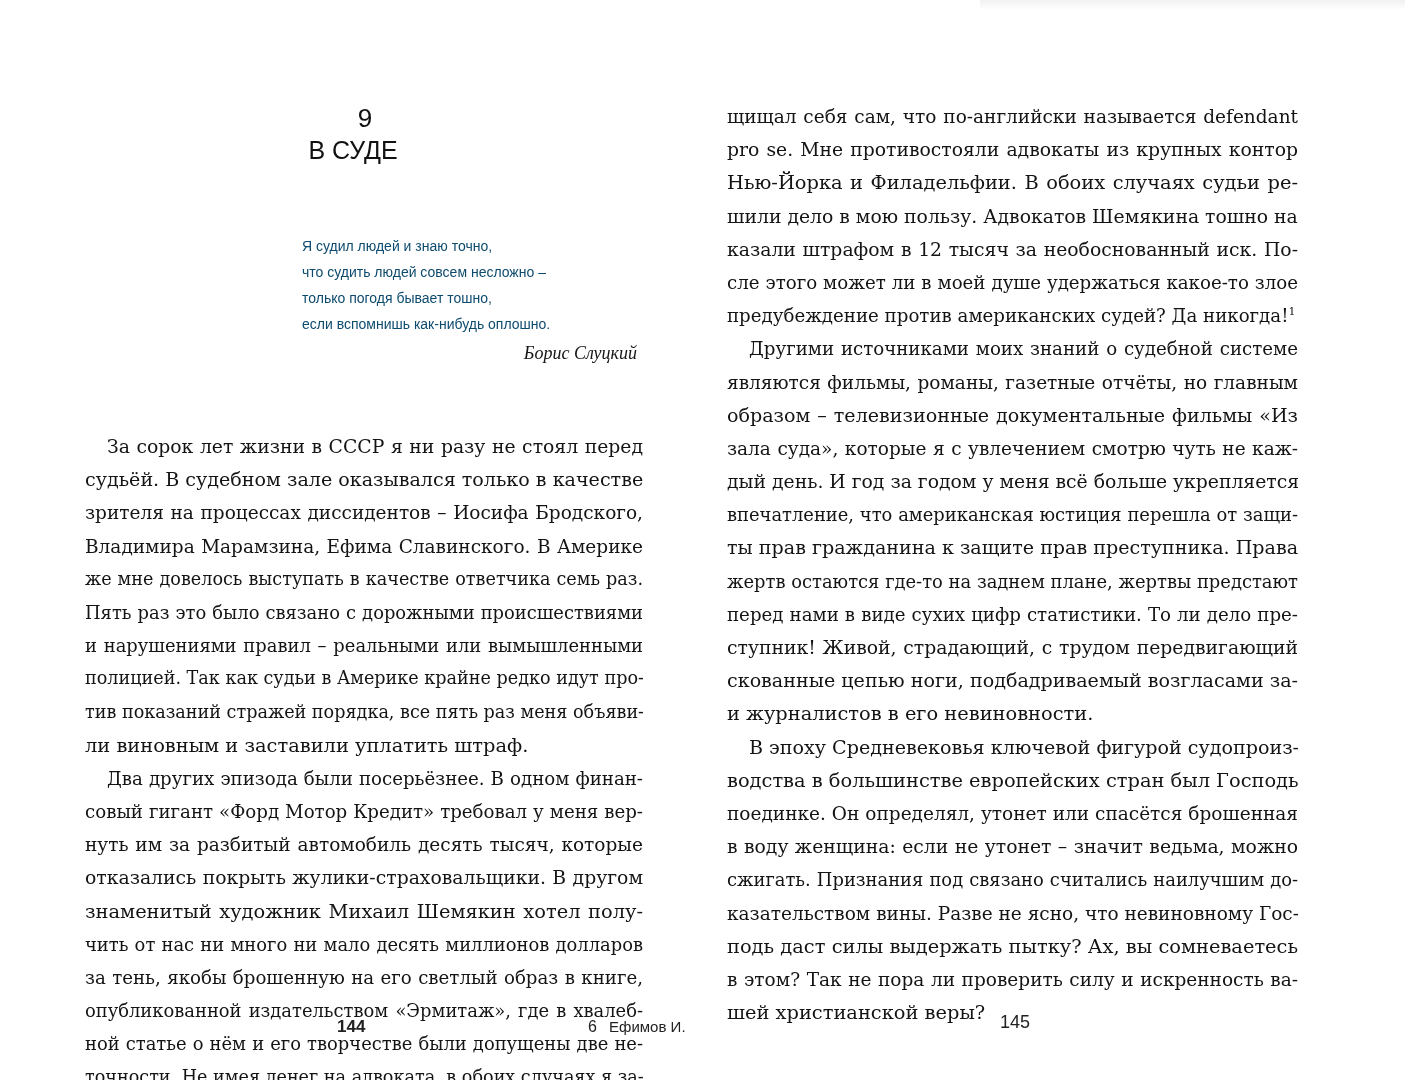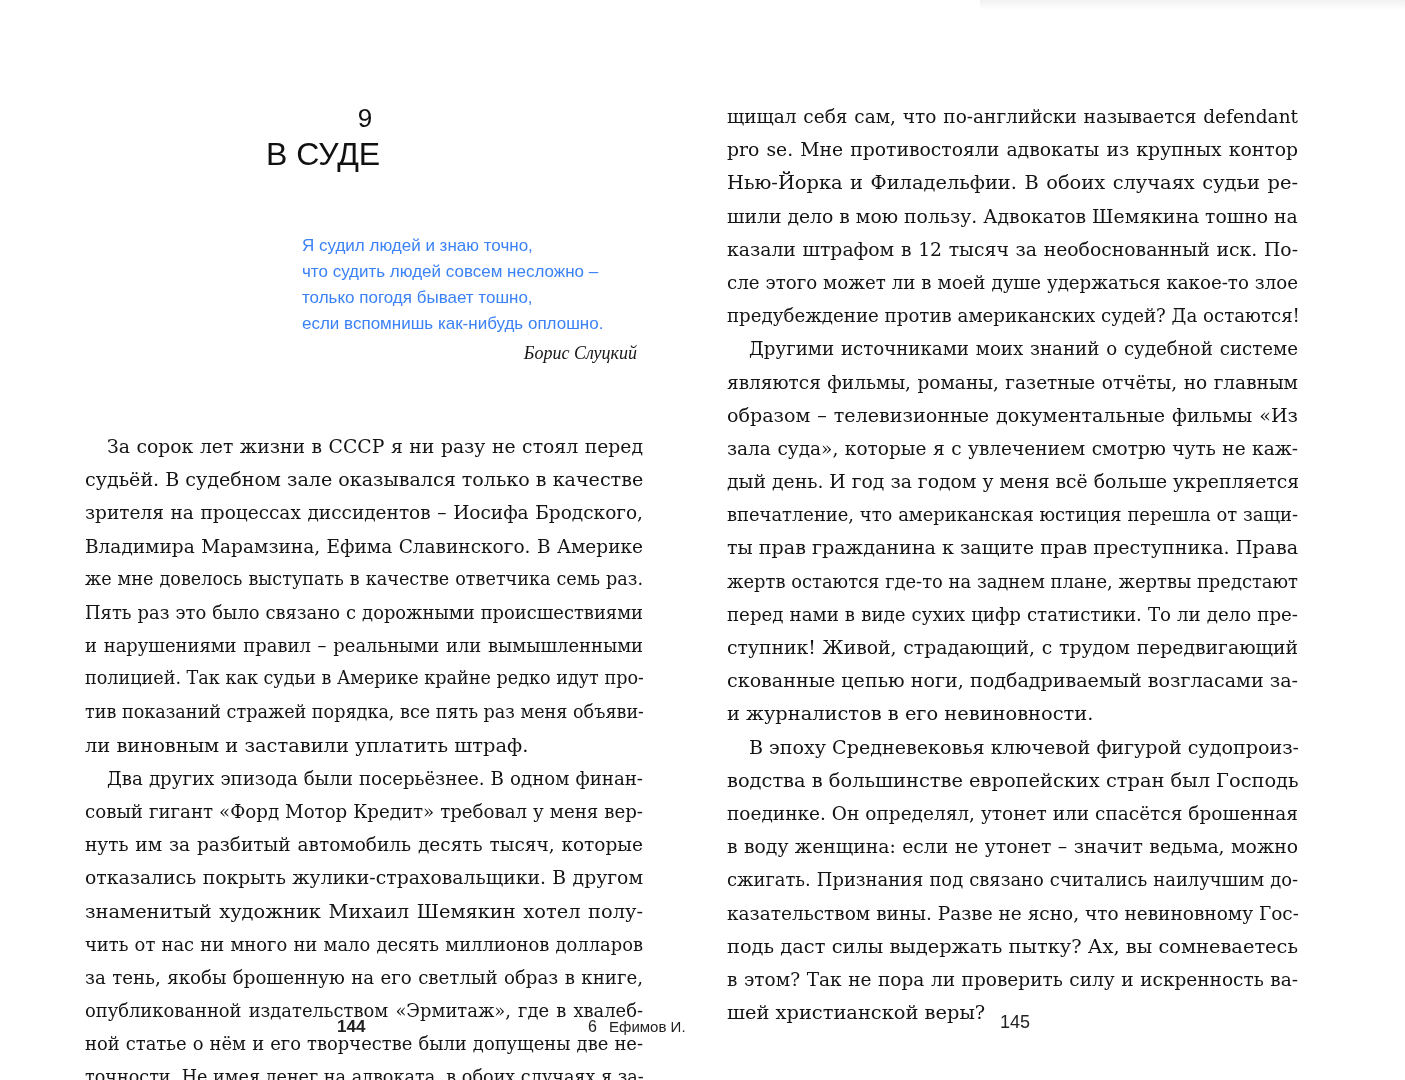--- a/index.html
+++ b/index.html
@@ -12,26 +12,26 @@
   .page-right { left: 700px; width: 705px; }
   .top-strip {
     position: absolute; left: 980px; top: 0; width: 425px; height: 10px;
     background: linear-gradient(to bottom, #f1f1f1, #ffffff);
   }
   .chapter-number {
     position: absolute; left: 300px; top: 103px; width: 130px; text-align: center;
     font-family: "Liberation Sans", sans-serif; font-size: 26px; color: #111;
   }
   .chapter-title {
-    position: absolute; left: 266px; top: 136px; width: 190px; text-align: left;
-    font-family: "Liberation Sans", sans-serif; font-size: 32px; letter-spacing: 0px; color: #111;
+    position: absolute; left: 258px; top: 136px; width: 190px; text-align: center;
+    font-family: "Liberation Sans", sans-serif; font-size: 25px; letter-spacing: 0px; color: #111;
   }
   .epigraph { position: absolute; left: 302px; top: 233px; width: 335px; }
   .epigraph-line {
-    font-family: "Liberation Sans", sans-serif; font-size: 17px; line-height: 26px; white-space: nowrap; color: #3b82f6;
+    font-family: "Liberation Sans", sans-serif; font-size: 14px; line-height: 26px; white-space: nowrap; color: #0c4a6e;
   }
   .epigraph-author {
     font-family: "Liberation Serif", serif; font-style: italic; font-size: 18px;
     text-align: right; margin-top: 6px; color: #161616;
   }
   .body-text { position: absolute; }
   .left-body { left: 85px; top: 430px; width: 558px; }
   .right-body { left: 27px; top: 100px; width: 571px; }
   .line {
     height: 33.2px; line-height: 33.2px; font-size: 19.4px; white-space: nowrap;
@@ -99,21 +99,21 @@
 </div>
 
 <section class="page page-right">
   <div class="body-text right-body" id="right-body">
       <div class="line" style="font-size: 18.5px;"><span style="display: inline;">щищал себя сам, что по-английски называется defendant</span></div>
       <div class="line" style="font-size: 18.8px;"><span style="display: inline;">pro se. Мне противостояли адвокаты из крупных контор</span></div>
       <div class="line"><span style="display: inline;">Нью-Йорка и Филадельфии. В обоих случаях судьи ре-</span></div>
       <div class="line" style="font-size: 18.8px;"><span style="display: inline;">шили дело в мою пользу. Адвокатов Шемякина тошно на-</span></div>
       <div class="line" style="font-size: 18.8px;"><span style="display: inline;">казали штрафом в 12 тысяч за необоснованный иск. По-</span></div>
       <div class="line" style="font-size: 18.2px;"><span style="display: inline;">сле этого может ли в моей душе удержаться какое-то злое</span></div>
-      <div class="line last" style="font-size: 18.2px;"><span style="display: inline;">предубеждение против американских судей? Да остаются!</span><sup>1</sup></div>
+      <div class="line last" style="font-size: 18.2px;"><span style="display: inline;">предубеждение против американских судей? Да никогда!</span><sup>1</sup></div>
       <div class="line indent" style="font-size: 18.2px;"><span style="display: inline;">Другими источниками моих знаний о судебной системе</span></div>
       <div class="line" style="font-size: 18.5px;"><span style="display: inline;">являются фильмы, романы, газетные отчёты, но главным</span></div>
       <div class="line" style="font-size: 19.1px;"><span style="display: inline;">образом – телевизионные документальные фильмы «Из</span></div>
       <div class="line" style="font-size: 18.5px;"><span style="display: inline;">зала суда», которые я с увлечением смотрю чуть не каж-</span></div>
       <div class="line" style="font-size: 18.8px;"><span style="display: inline;">дый день. И год за годом у меня всё больше укрепляется</span></div>
       <div class="line" style="font-size: 17.9px;"><span style="display: inline;">впечатление, что американская юстиция перешла от защи-</span></div>
       <div class="line" style="font-size: 19.1px;"><span style="display: inline; margin-top: 19px;">ты прав гражданина к защите прав преступника. Права</span></div>
       <div class="line" style="font-size: 17.9px;"><span style="display: inline;">жертв остаются где-то на заднем плане, жертвы предстают</span></div>
       <div class="line" style="font-size: 18.2px;"><span style="display: inline;">перед нами в виде сухих цифр статистики. То ли дело пре-</span></div>
       <div class="line" style="font-size: 18.8px;"><span style="display: inline;">ступник! Живой, страдающий, с трудом передвигающий</span></div>

